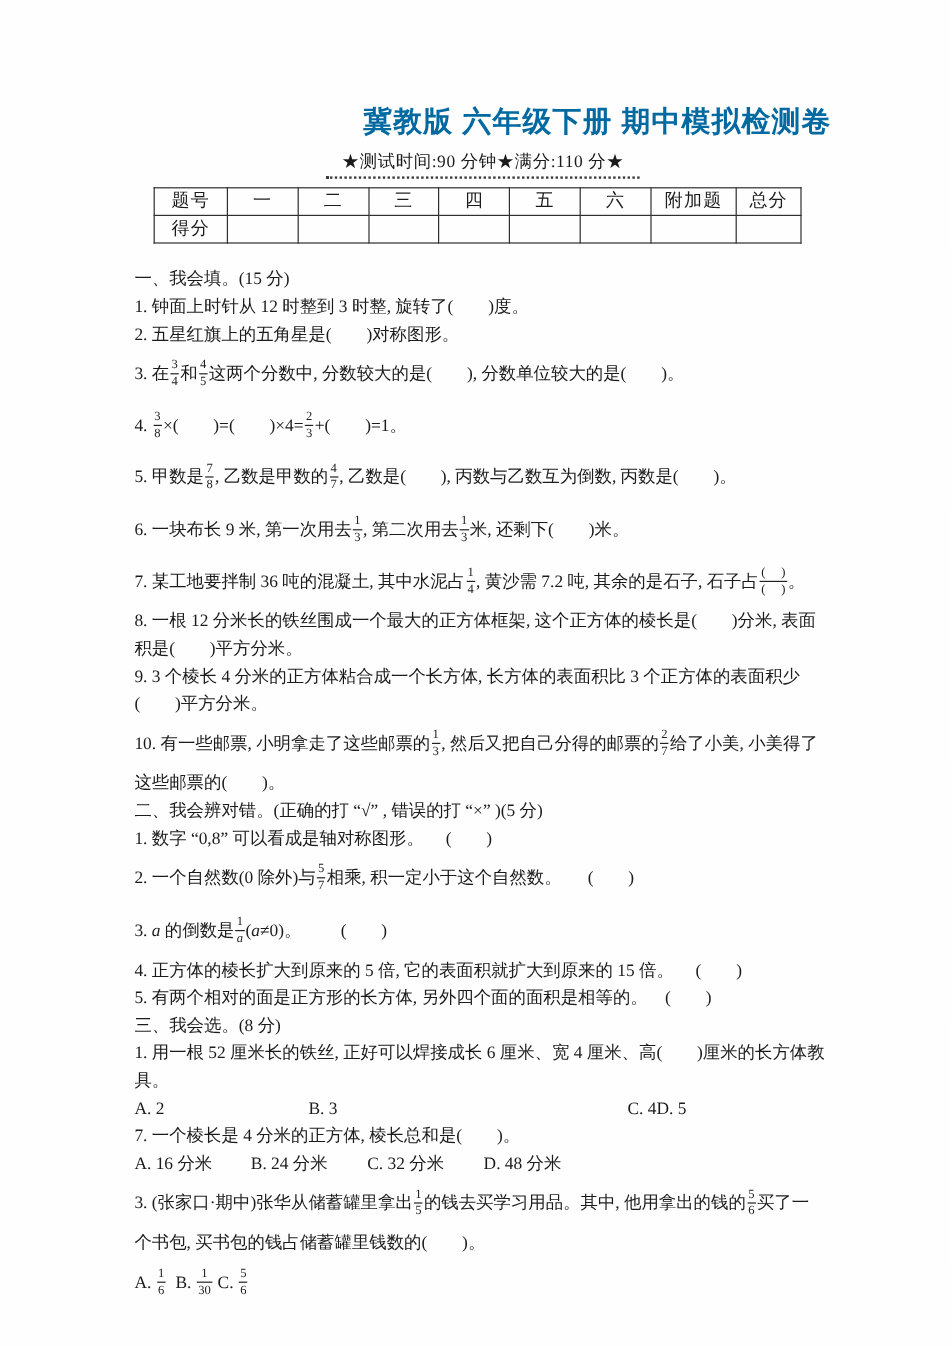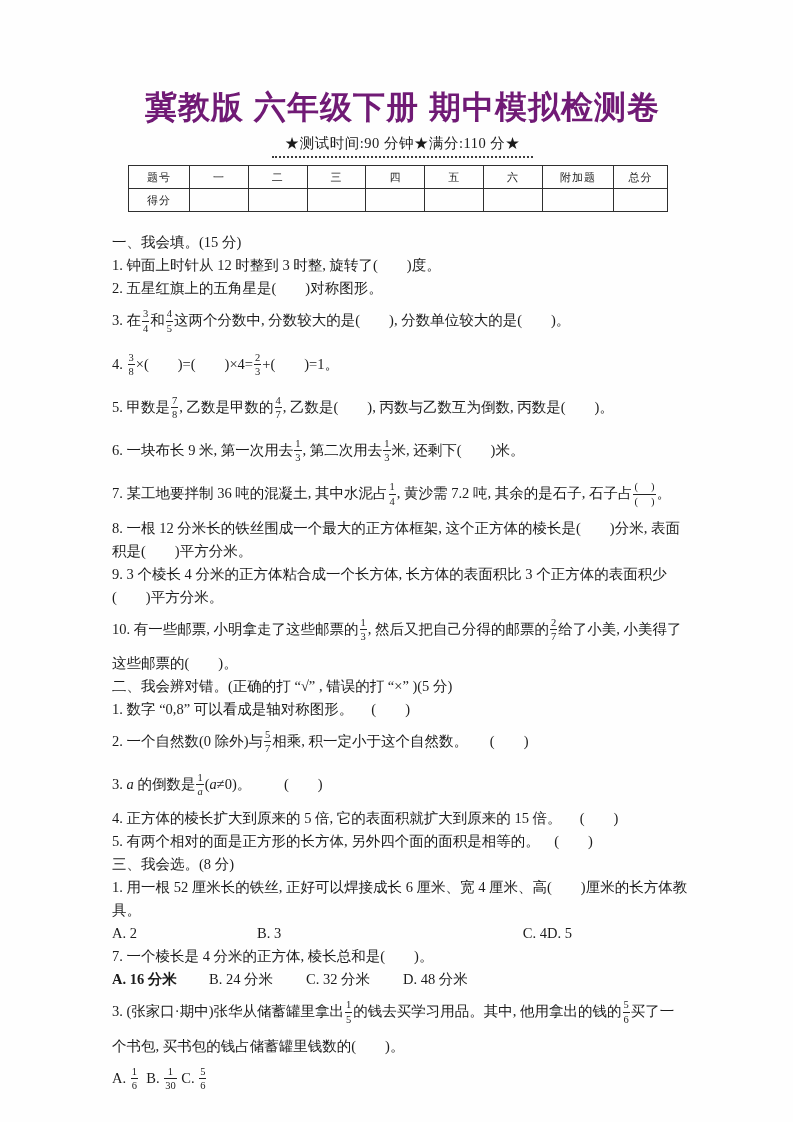--- a/index.html
+++ b/index.html
@@ -3,36 +3,36 @@
 <meta charset="utf-8">
 <style>
   html, body { margin:0; padding:0; background:#ffffff; }
   .page {
     width:793px; height:1122px; background:#fefefe; overflow:hidden;
     font-family:"Liberation Serif","DejaVu Serif",serif; color:#1b1b1b;
     position:relative; margin:0 auto;
   }
   .content { padding:88px 100px 0 112px; }
   .title {
-    margin:0; text-align:center; font-size:32px; font-weight:700;
+    margin:0; text-align:right; font-size:24px; font-weight:700;
     font-family:"Liberation Sans","DejaVu Sans",sans-serif; letter-spacing:1px;
-    line-height:1.2; color:#701a75;
+    line-height:1.2; color:#0369a1;
   }
   .subtitle-wrap { text-align:center; margin-top:8px; }
   .subtitle {
     display:inline-block; font-size:14.5px; letter-spacing:0.5px;
     border-bottom:2px dotted #3c3c3c; padding:0 13px 3px;
   }
   .score-table {
     border-collapse:collapse; table-layout:fixed;
     width:540px; margin:7px 0 0 16px;
   }
   .score-table td {
     border:1.3px solid #2f2f2f; height:22px; padding:0;
-    text-align:center; font-size:11px; letter-spacing:1px;
+    text-align:center; font-size:15px; letter-spacing:1px;
   }
   .score-table td:first-child { width:60px; }
   .score-table td:nth-child(8) { width:70px; }
   .score-table td:last-child  { width:53px; }
   .doc-body { margin-top:19px; font-size:14.5px; }
   .section-heading, .line { line-height:23px; white-space:pre; }
   .frac-line { padding:8px 0; }
   .frac {
     display:inline-flex; flex-direction:column; align-items:center;
     vertical-align:middle; line-height:1; margin:0 1px;
@@ -96,19 +96,19 @@
         <div class="line"><span>1. 数字 “0,8” 可以看成是轴对称图形。　 (        )</span></div>
         <div class="line frac-line"><span>2. 一个自然数(0 除外)与</span><span class="frac"><span class="num">5</span><span class="den">7</span></span><span>相乘, 积一定小于这个自然数。　  (        )</span></div>
         <div class="line frac-line"><span>3. </span><span style="font-style: italic;">a</span><span> 的倒数是</span><span class="frac"><span class="num">1</span><span class="den" style="font-style: italic;">a</span></span><span>(</span><span style="font-style: italic;">a</span><span>≠0)。　　 (        )</span></div>
         <div class="line"><span>4. 正方体的棱长扩大到原来的 5 倍, 它的表面积就扩大到原来的 15 倍。　 (        )</span></div>
         <div class="line"><span>5. 有两个相对的面是正方形的长方体, 另外四个面的面积是相等的。　(        )</span></div>
         <div class="section-heading">三、我会选。(8 分)</div>
         <div class="line"><span>1. 用一根 52 厘米长的铁丝, 正好可以焊接成长 6 厘米、宽 4 厘米、高(        )厘米的长方体教</span></div>
         <div class="line"><span>具。</span></div>
         <div class="line"><span class="opt" style="width: 145px;">A. 2</span><span class="opt" style="width: 145px;">B. 3</span><span class="opt" style="width: 145px; text-align: right;">C. 4</span><span class="opt" style="width: 145px;">D. 5</span></div>
         <div class="line"><span>7. 一个棱长是 4 分米的正方体, 棱长总和是(        )。</span></div>
-        <div class="line"><span class="opt" style="width: 97px; font-weight: bold;">A. 16 分米</span><span class="opt" style="width: 97px;">B. 24 分米</span><span class="opt" style="width: 97px;">C. 32 分米</span><span class="opt" style="width: 97px;">D. 48 分米</span></div>
+        <div class="line"><span class="opt" style="width: 97px;">A. 16 分米</span><span class="opt" style="width: 97px;">B. 24 分米</span><span class="opt" style="width: 97px;">C. 32 分米</span><span class="opt" style="width: 97px;">D. 48 分米</span></div>
         <div class="line frac-line"><span>3. (张家口·期中)张华从储蓄罐里拿出</span><span class="frac"><span class="num">1</span><span class="den">5</span></span><span>的钱去买学习用品。其中, 他用拿出的钱的</span><span class="frac"><span class="num">5</span><span class="den">6</span></span><span>买了一</span></div>
         <div class="line"><span>个书包, 买书包的钱占储蓄罐里钱数的(        )。</span></div>
         <div class="line frac-line"><span>A. </span><span class="frac"><span class="num">1</span><span class="den">6</span></span><span>  B. </span><span class="frac"><span class="num">1</span><span class="den">30</span></span><span> C. </span><span class="frac"><span class="num">5</span><span class="den">6</span></span></div>
       </div>
   </div>
 </div>
 
 </body></html>

